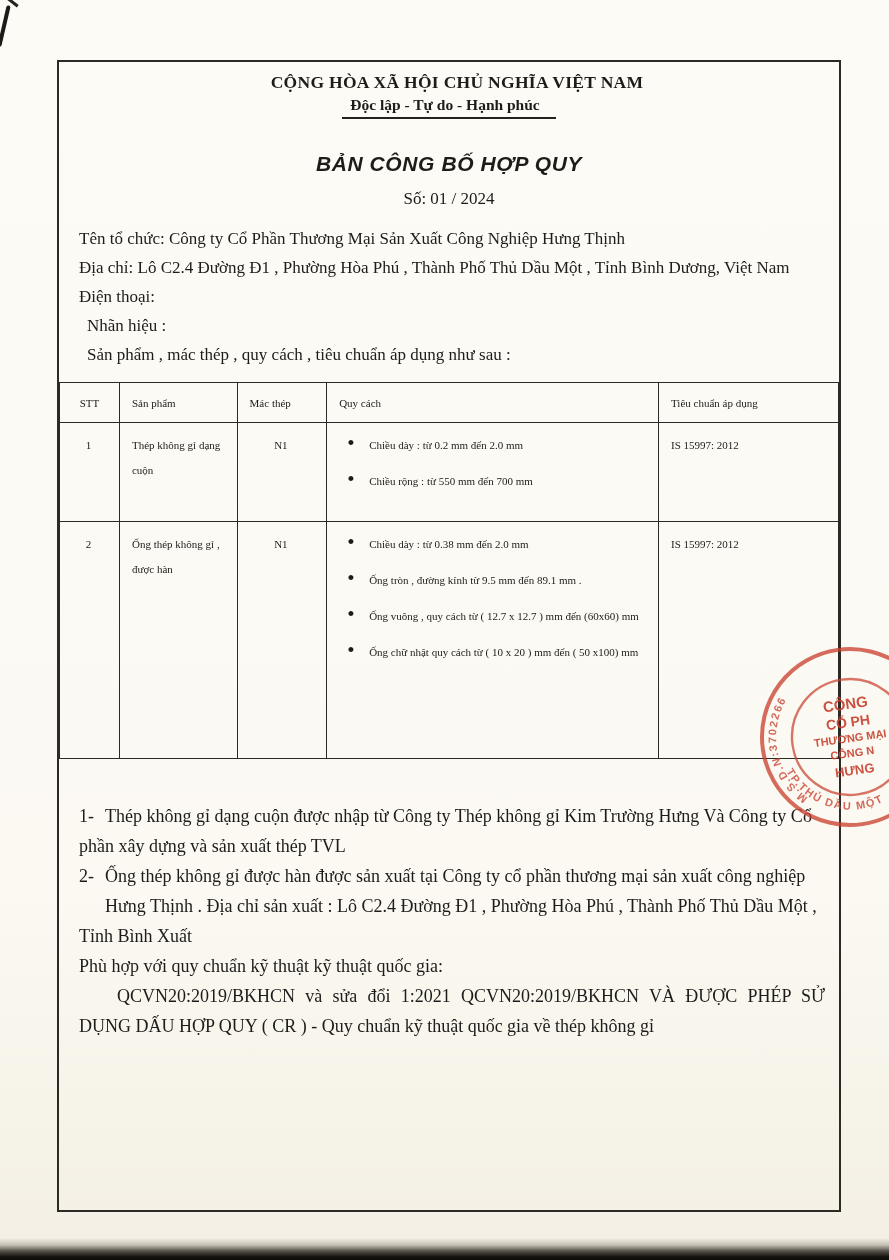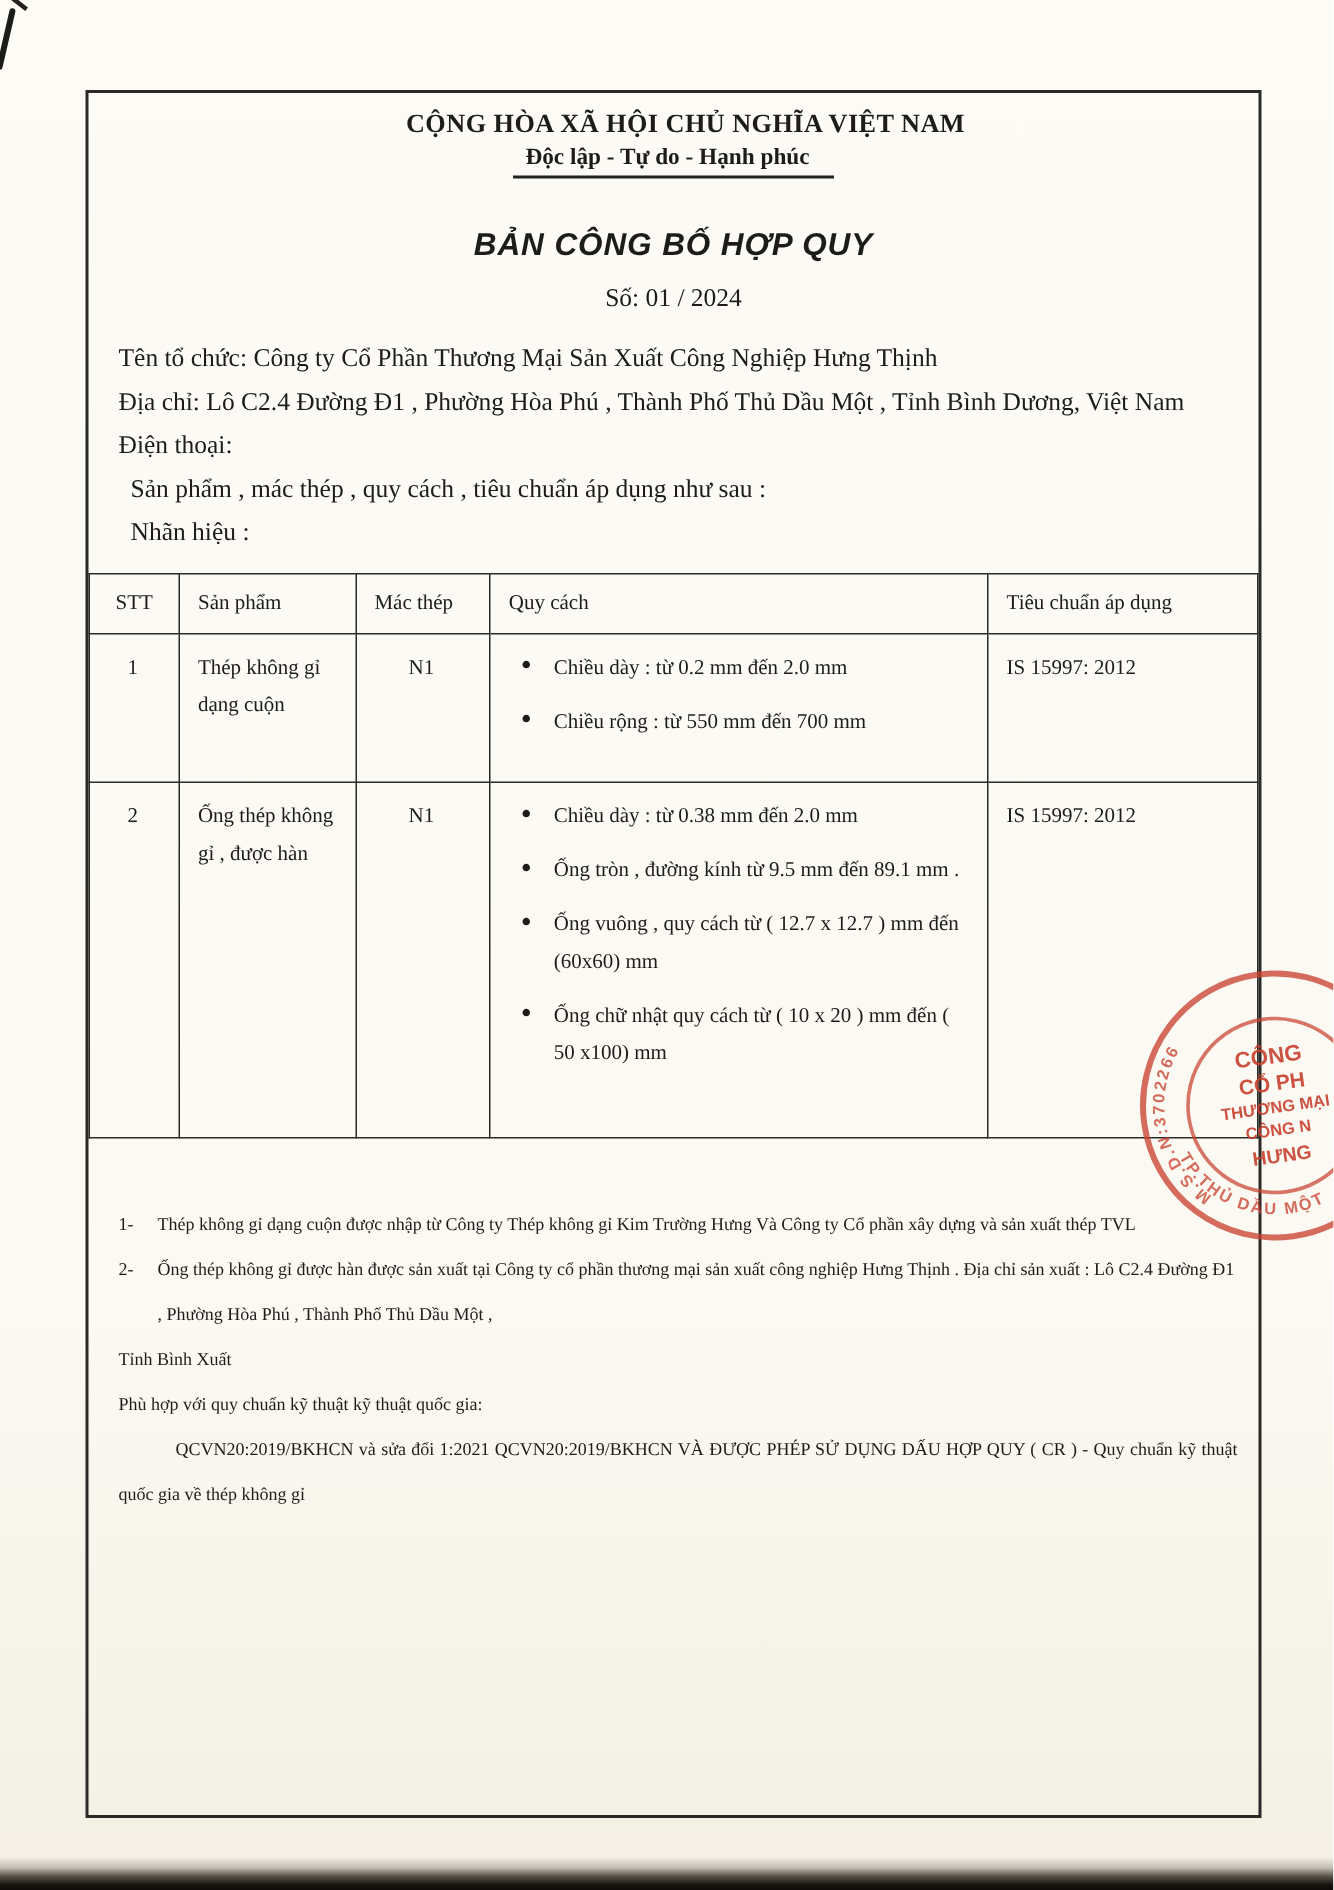--- a/index.html
+++ b/index.html
@@ -34,34 +34,34 @@
     border-bottom:2px solid #23221f; padding:0 16px 3px 8px; }
 
   .doc-title { text-align:center; margin-top:33px; font-family:"Liberation Sans","DejaVu Sans",sans-serif;
     font-size:21px; font-weight:bold; letter-spacing:.6px;font-style:italic; }
   .doc-number { text-align:center; margin-top:13px; font-size:17px; }
 
   .info { margin-top:15px; padding:0 20px 0 20px; font-size:17px; line-height:29px; }
   .info p.ind { margin-left:8px; }
   .info b { font-weight:bold; }
 
-  table.spec { width:100%; border-collapse:collapse; margin-top:13px; font-size:14px; }
+  table.spec { width:100%; border-collapse:collapse; margin-top:13px; font-size:11px; }
   table.spec th, table.spec td { border:1.6px solid #2b2a27; vertical-align:top; text-align:left; }
   table.spec th { height:40px; vertical-align:middle; font-weight:400; padding:4px 6px 4px 12px; }
   table.spec th.cc { text-align:center; padding-left:6px; }
   table.spec td { padding:10px 8px 8px 12px; line-height:25px; }
   table.spec td.cc { text-align:center; padding-left:6px; }
   tr.r1 td { height:99px; }
   tr.r2 td { height:237px; }
 
   ul.specs { list-style:none; margin:0; padding:0 0 0 6px; }
   ul.specs li { position:relative; padding-left:24px; margin-bottom:11px; line-height:25px; }
   ul.specs li::before { content:"\2022"; position:absolute; left:2px; top:-2px; font-size:21px; }
 
-  .notes { margin-top:42px; padding:0 14px 0 20px; font-size:12px; line-height:30px; }
+  .notes { margin-top:42px; padding:0 14px 0 20px; font-size:18px; line-height:30px; }
   .notes p { margin:0; }
   .note-marker { display:inline-block; width:26px; }
   .n1 { margin-left:18px; margin-right:-8px; }
   .n2 { margin-left:18px; padding-left:26px; }
   .n2 .note-marker { margin-left:-26px; }
   .n3 { margin-left:18px; }
   .n5 { margin-left:-16px; margin-right:-12px; text-align:justify; text-indent:38px; }
 
   
   .stamp { position:absolute; left:740px; top:627px; width:220px; height:220px;
@@ -87,22 +87,22 @@
       </div>
     </div>
 
     <h1 class="doc-title">BẢN CÔNG BỐ HỢP QUY</h1>
     <div class="doc-number">Số: 01 / 2024</div>
 
     <div class="info">
       <p>Tên tổ chức: Công ty Cổ Phần Thương Mại Sản Xuất Công Nghiệp Hưng Thịnh</p>
       <p>Địa chỉ: Lô C2.4 Đường Đ1 , Phường Hòa Phú , Thành Phố Thủ Dầu Một , Tỉnh Bình Dương, Việt Nam</p>
       <p>Điện thoại:</p>
+      <p class="ind">Nhãn hiệu :</p>
       <p class="ind">Sản phẩm , mác thép , quy cách , tiêu chuẩn áp dụng như sau :</p>
-      <p class="ind">Nhãn hiệu :</p>
     </div>
 
     <table class="spec">
       <colgroup>
         <col style="width:7.7%">
           <col style="width:15.1%">
           <col style="width:11.5%">
           <col style="width:42.6%">
           <col style="width:23.1%">
       </colgroup>

